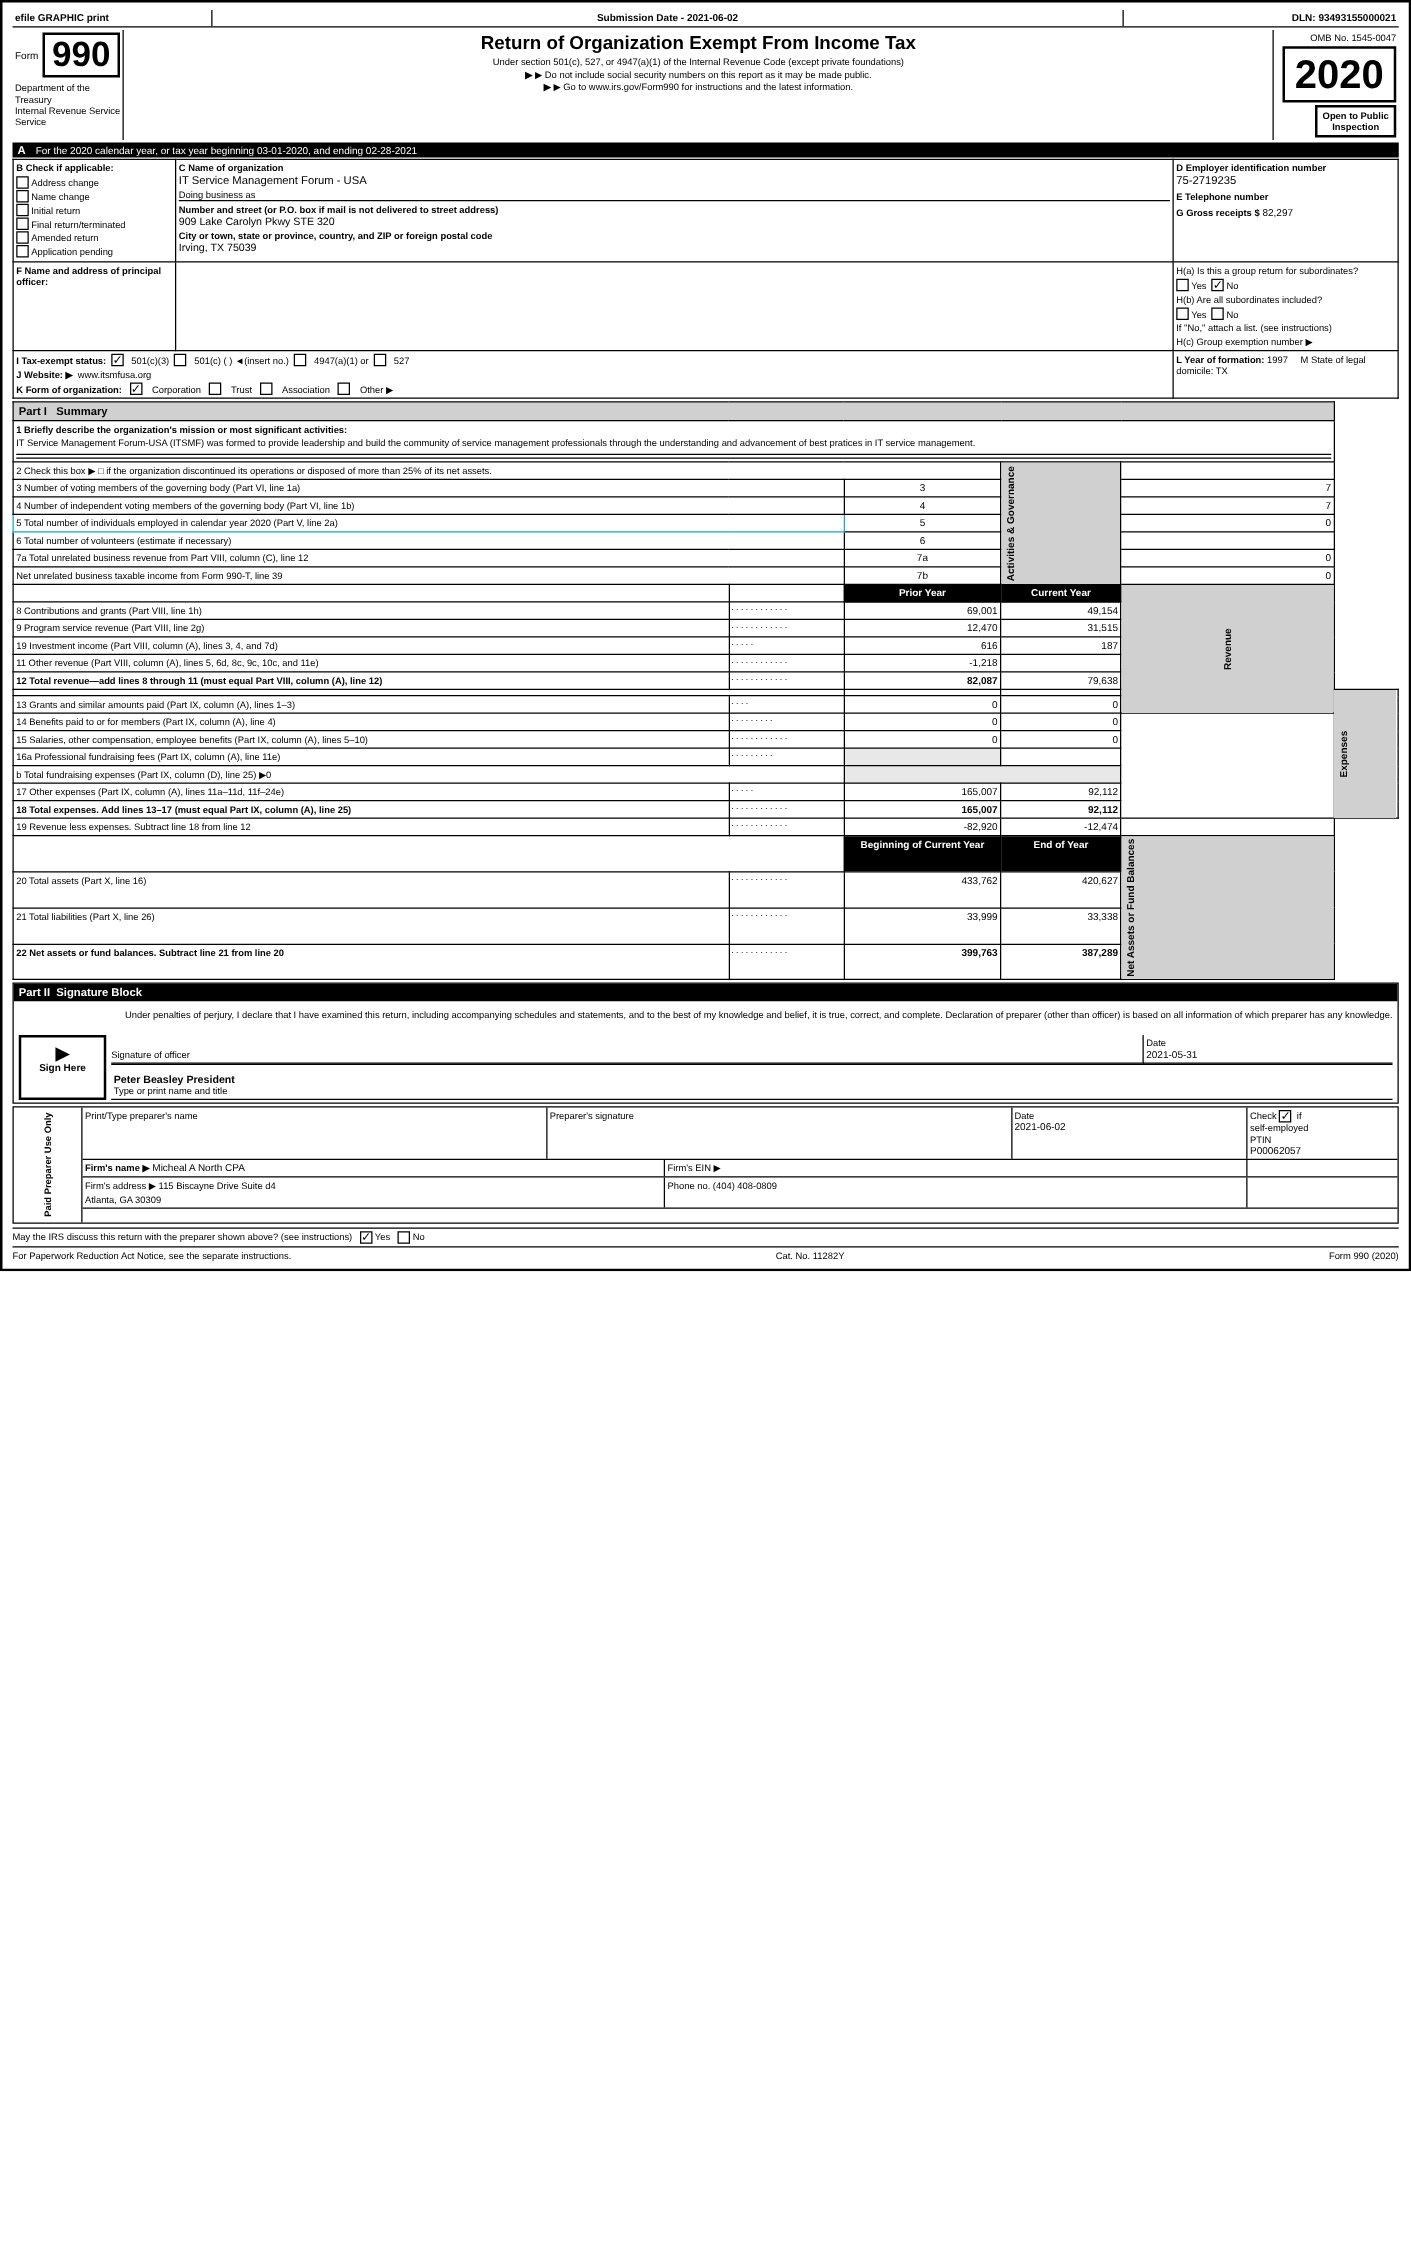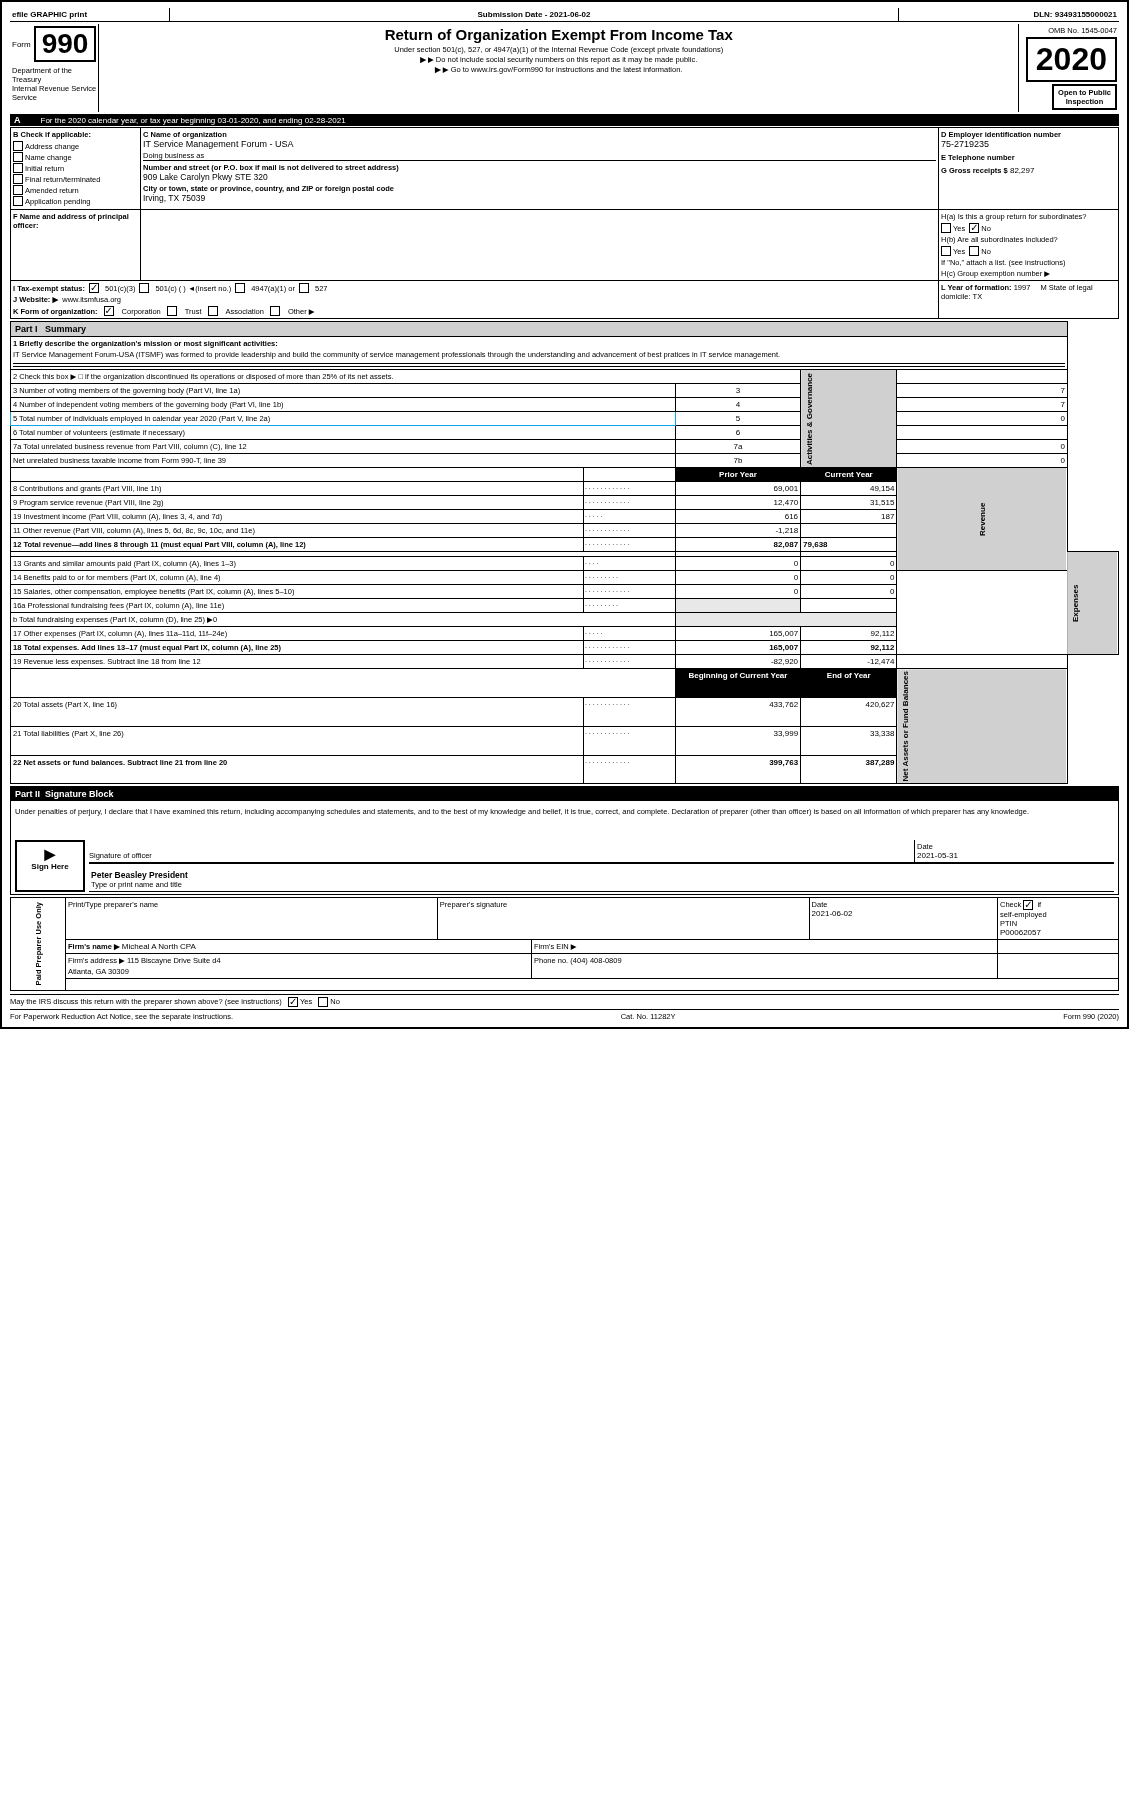--- a/index.html
+++ b/index.html
@@ -60,21 +60,21 @@
       font-size: 10px;
     }
     .sig-header {
       font-weight: bold;
       font-size: 9px;
       background: #000;
       color: #fff;
       padding: 2px 4px;
       margin-bottom: 4px;
     }
-    .sig-body { font-size: 7.5px; margin-bottom: 20px; }
+    .sig-body { font-size: 7.5px; margin-bottom: 8px; text-align: right; }
     .sig-row {
       display: flex;
       margin-top: 4px;
     }
     .sig-label-box {
       flex: 0 0 70px;
       border: 2px solid #000;
       text-align: center;
       font-weight: bold;
       padding: 4px 2px;
@@ -166,21 +166,21 @@
       <div style="font-size:7.5px; margin-bottom:2px;">OMB No. 1545-0047</div>
       <div style="border:2px solid #000; font-size:32px; font-weight:bold; padding:2px 8px; margin-bottom:2px;">2020</div>
       <div style="border:2px solid #000; text-align:center; font-size:7.5px; font-weight:bold; padding:2px 4px;">
         <div>Open to Public</div>
         <div>Inspection</div>
       </div>
     </div>
   </div>
 
   <div style="background:#000; color:#fff; font-size:9px; font-weight:bold; padding:1px 4px; margin-bottom:1px;">
-    <span>A</span><span style="font-weight:normal; font-size:8px; margin-left:20px;"><span>For the 2020 calendar year, or tax year beginning 03-01-2020</span><span>, and ending 02-28-2021</span></span>
+    <span>A</span><span style="font-weight:normal; font-size:8px; margin-left:8px;"><span>For the 2020 calendar year, or tax year beginning 03-01-2020</span><span>, and ending 02-28-2021</span></span>
   </div>
 
   <table class="table-section">
 
     <tbody>
         <tr>
       <td style="width:130px; vertical-align:top; border:1px solid #000; padding:2px; font-size:7.5px;">
         <div style="font-weight:bold; margin-bottom:2px;">B Check if applicable:</div>
         <div class="check-row">
           <span class="checkbox-inline"></span>
@@ -386,21 +386,21 @@
     <tr>
       <td colspan="1" style="border:1px solid #000; padding:2px; font-size:7.5px;">11 Other revenue (Part VIII, column (A), lines 5, 6d, 8c, 9c, 10c, and 11e)</td>
       <td style="border:1px solid #000; padding:1px; font-size:7px;">. . . . . . . . . . . .</td>
       <td style="border:1px solid #000; padding:2px; font-size:8px; text-align:right;">-1,218</td>
       <td style="border:1px solid #000; padding:2px; font-size:8px; text-align:right;"></td>
     </tr>
     <tr>
       <td colspan="1" style="border:1px solid #000; padding:2px; font-size:7.5px; font-weight:bold;">12 Total revenue—add lines 8 through 11 (must equal Part VIII, column (A), line 12)</td>
       <td style="border:1px solid #000; padding:1px; font-size:7px;">. . . . . . . . . . . .</td>
       <td style="border:1px solid #000; padding:2px; font-size:8px; text-align:right; font-weight:bold;margin-left:32px;">82,087</td>
-      <td style="border:1px solid #000; padding:2px; font-size:8px; text-align:left; font-weight:bold;">79,638</td>
+      <td style="border:1px solid #000; padding:2px; font-size:8px; text-align:right; font-weight:normal;">79,638</td>
     </tr>
 
     <tr>
       <td colspan="2" style="border:1px solid #000;"></td>
       <td style="border:1px solid #000;"></td>
       <td style="border:1px solid #000;"></td>
       <td style="border:1px solid #000; background:#d0d0d0; writing-mode:vertical-rl; transform:rotate(180deg); text-align:center; font-weight:bold; font-size:8px; width:18px;" rowspan="8">Expenses</td>
     </tr>
 
     <tr>

